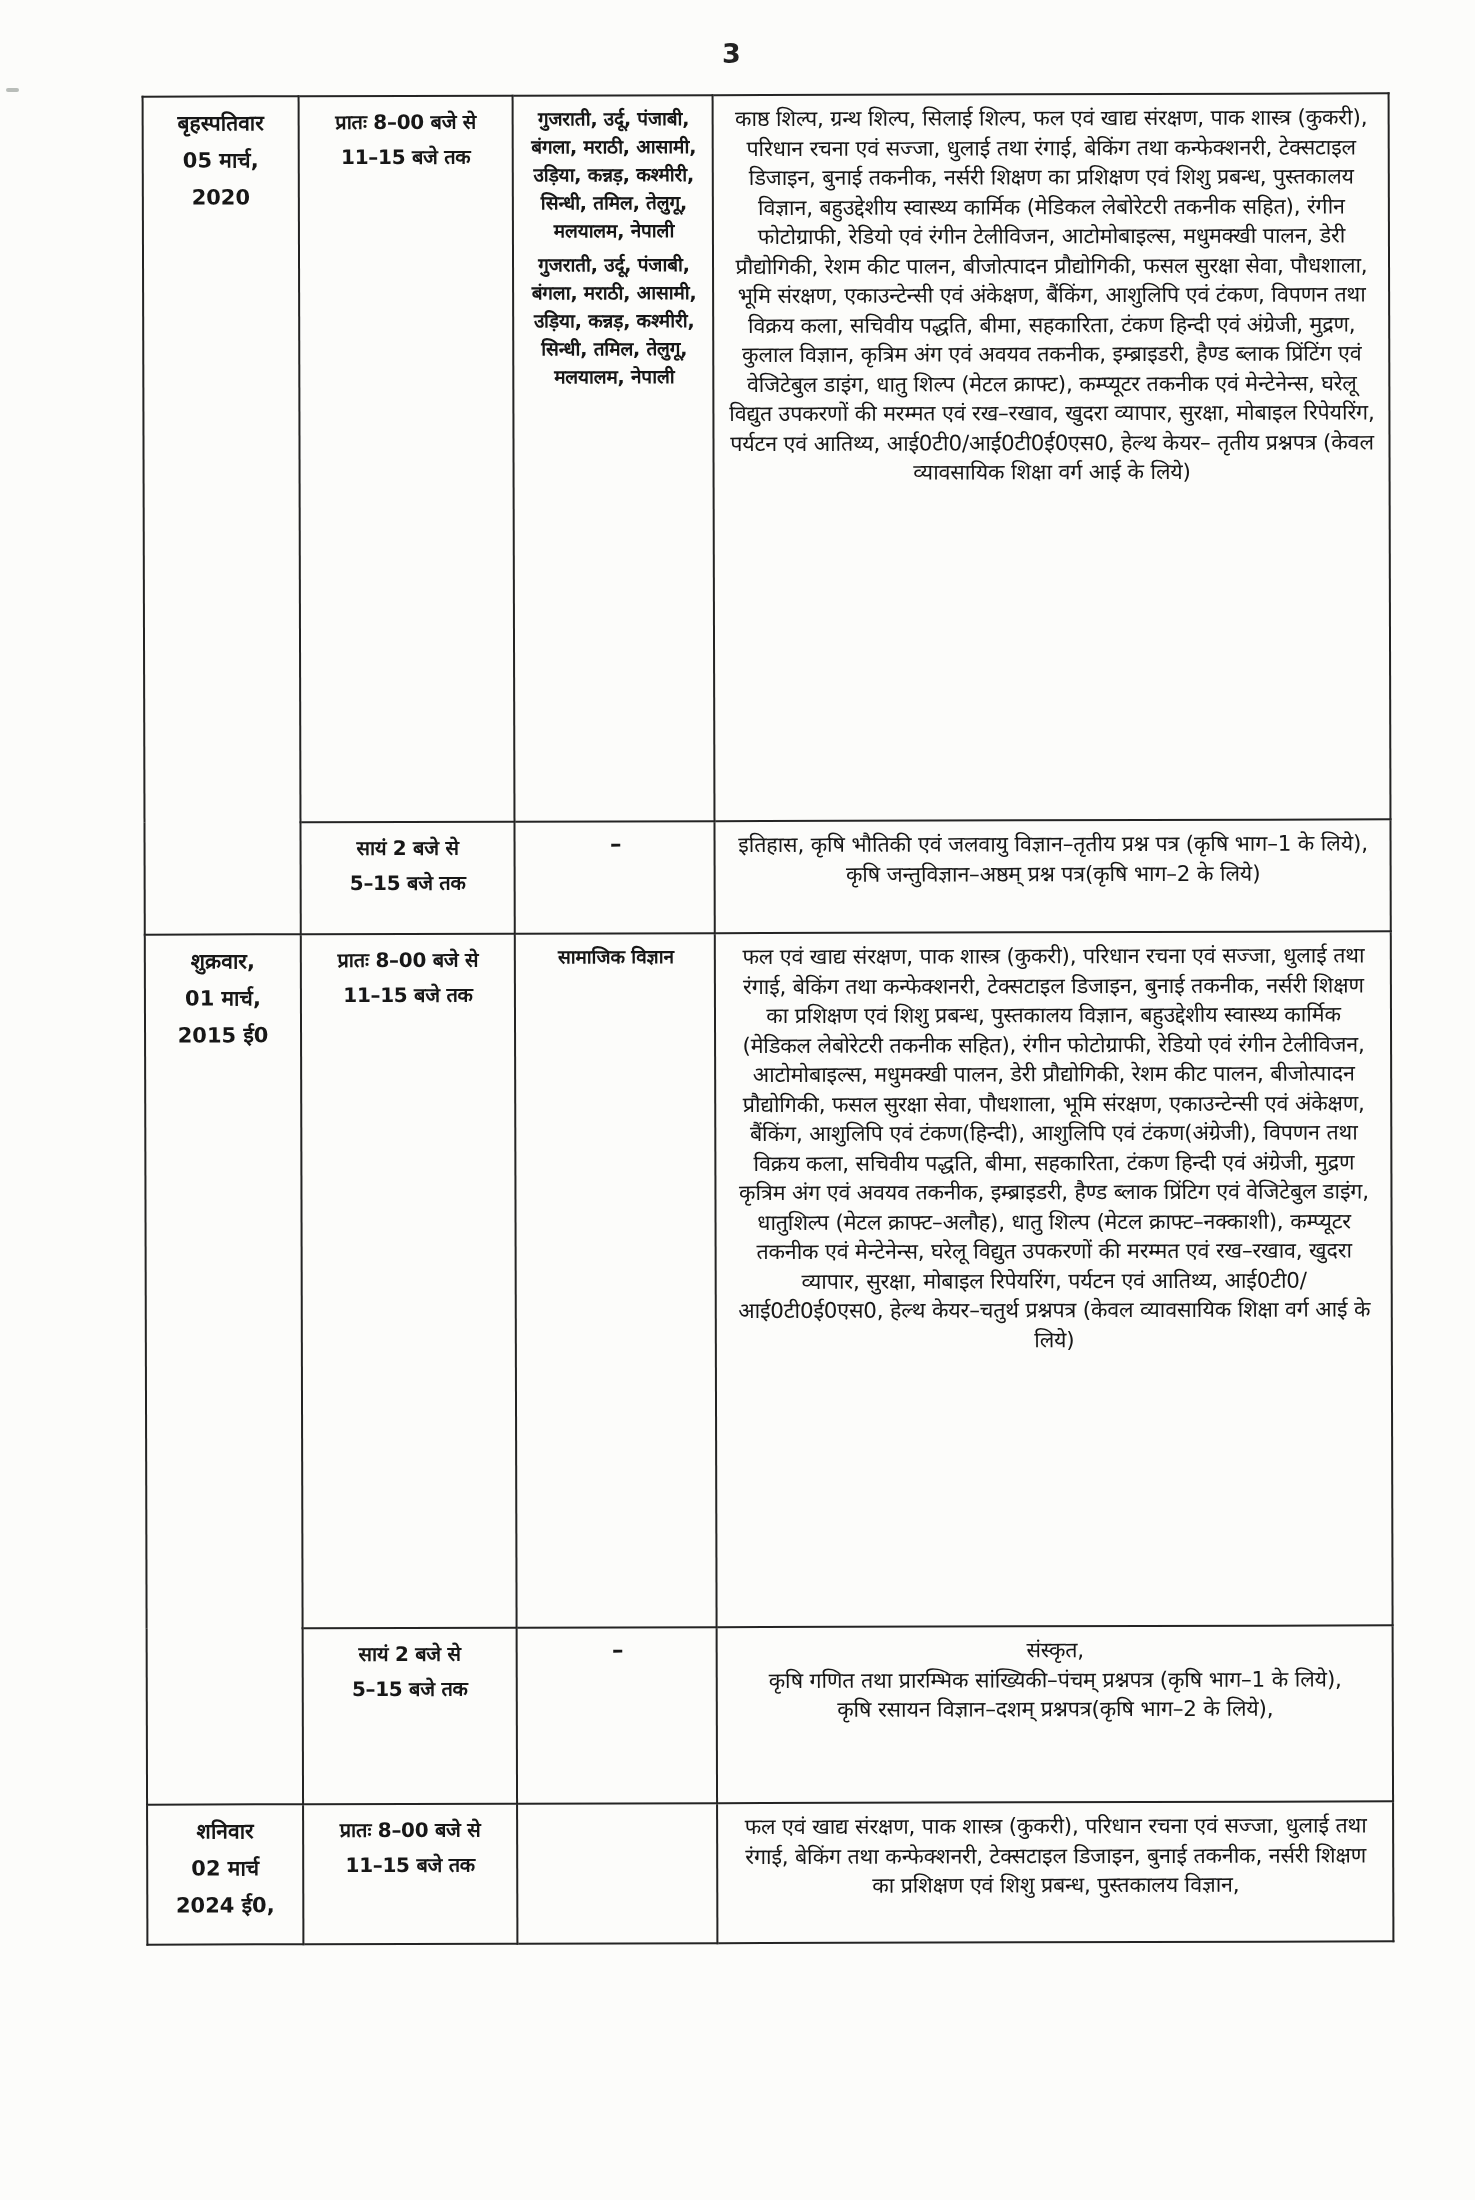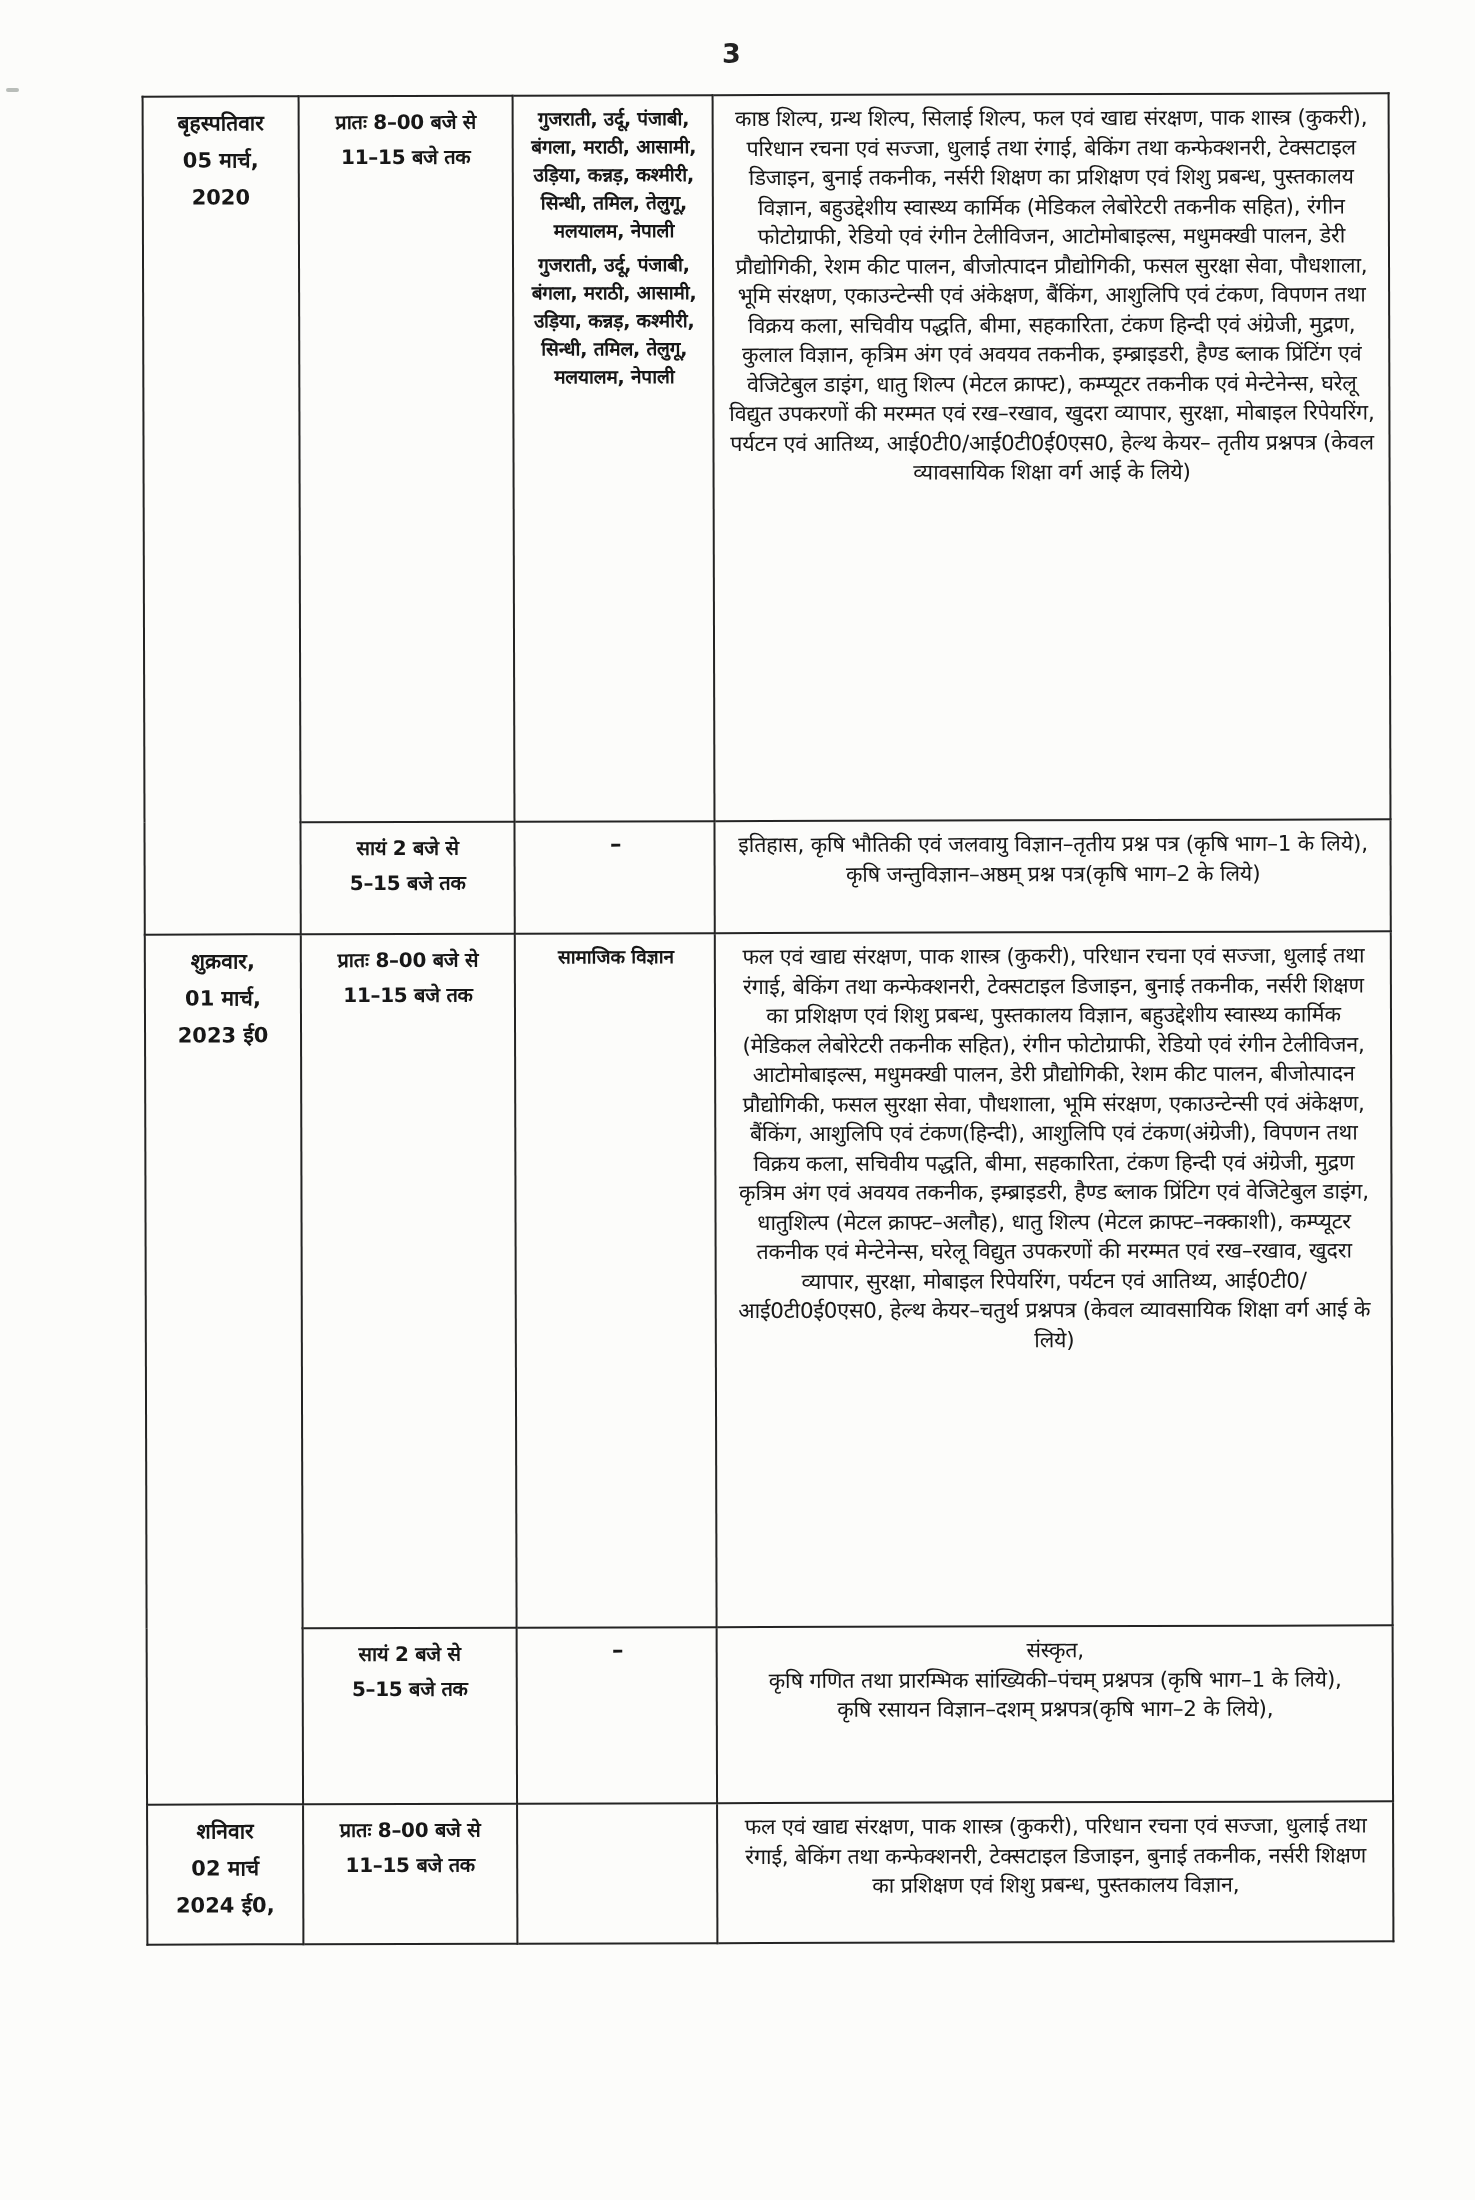--- a/index.html
+++ b/index.html
@@ -136,21 +136,21 @@
         <td class="c-det">
           <p>इतिहास, कृषि भौतिकी एवं जलवायु विज्ञान–तृतीय प्रश्न पत्र (कृषि भाग–1 के लिये),</p>
           <p>कृषि जन्तुविज्ञान–अष्ठम् प्रश्न पत्र(कृषि भाग–2 के लिये)</p>
         </td>
       </tr>
 
       <tr class="r3">
         <td class="c-date" rowspan="2">
           <p>शुक्रवार,</p>
           <p>01 मार्च,</p>
-          <p>2023 ई0</p>
+          <p>2015 ई0</p>
         </td>
         <td class="c-time">
           <p>प्रातः 8–00 बजे से</p>
           <p>11–15 बजे तक</p>
         </td>
         <td class="c-subj">
           <p>सामाजिक विज्ञान</p>
         </td>
         <td class="c-det">
           <p>फल एवं खाद्य संरक्षण, पाक शास्त्र (कुकरी), परिधान रचना एवं सज्जा, धुलाई तथा रंगाई, बेकिंग तथा कन्फेक्शनरी, टेक्सटाइल डिजाइन, बुनाई तकनीक, नर्सरी शिक्षण का प्रशिक्षण एवं शिशु प्रबन्ध, पुस्तकालय विज्ञान, बहुउद्देशीय स्वास्थ्य कार्मिक (मेडिकल लेबोरेटरी तकनीक सहित), रंगीन फोटोग्राफी, रेडियो एवं रंगीन टेलीविजन, आटोमोबाइल्स, मधुमक्खी पालन, डेरी प्रौद्योगिकी, रेशम कीट पालन, बीजोत्पादन प्रौद्योगिकी, फसल सुरक्षा सेवा, पौधशाला, भूमि संरक्षण, एकाउन्टेन्सी एवं अंकेक्षण, बैंकिंग, आशुलिपि एवं टंकण(हिन्दी), आशुलिपि एवं टंकण(अंग्रेजी), विपणन तथा विक्रय कला, सचिवीय पद्धति, बीमा, सहकारिता, टंकण हिन्दी एवं अंग्रेजी, मुद्रण कृत्रिम अंग एवं अवयव तकनीक, इम्ब्राइडरी, हैण्ड ब्लाक प्रिंटिग एवं वेजिटेबुल डाइंग, धातुशिल्प (मेटल क्राफ्ट–अलौह), धातु शिल्प (मेटल क्राफ्ट–नक्काशी), कम्प्यूटर तकनीक एवं मेन्टेनेन्स, घरेलू विद्युत उपकरणों की मरम्मत एवं रख–रखाव, खुदरा व्यापार, सुरक्षा, मोबाइल रिपेयरिंग, पर्यटन एवं आतिथ्य, आई0टी0/आई0टी0ई0एस0, हेल्थ केयर–चतुर्थ प्रश्नपत्र (केवल व्यावसायिक शिक्षा वर्ग आई के लिये)</p>

